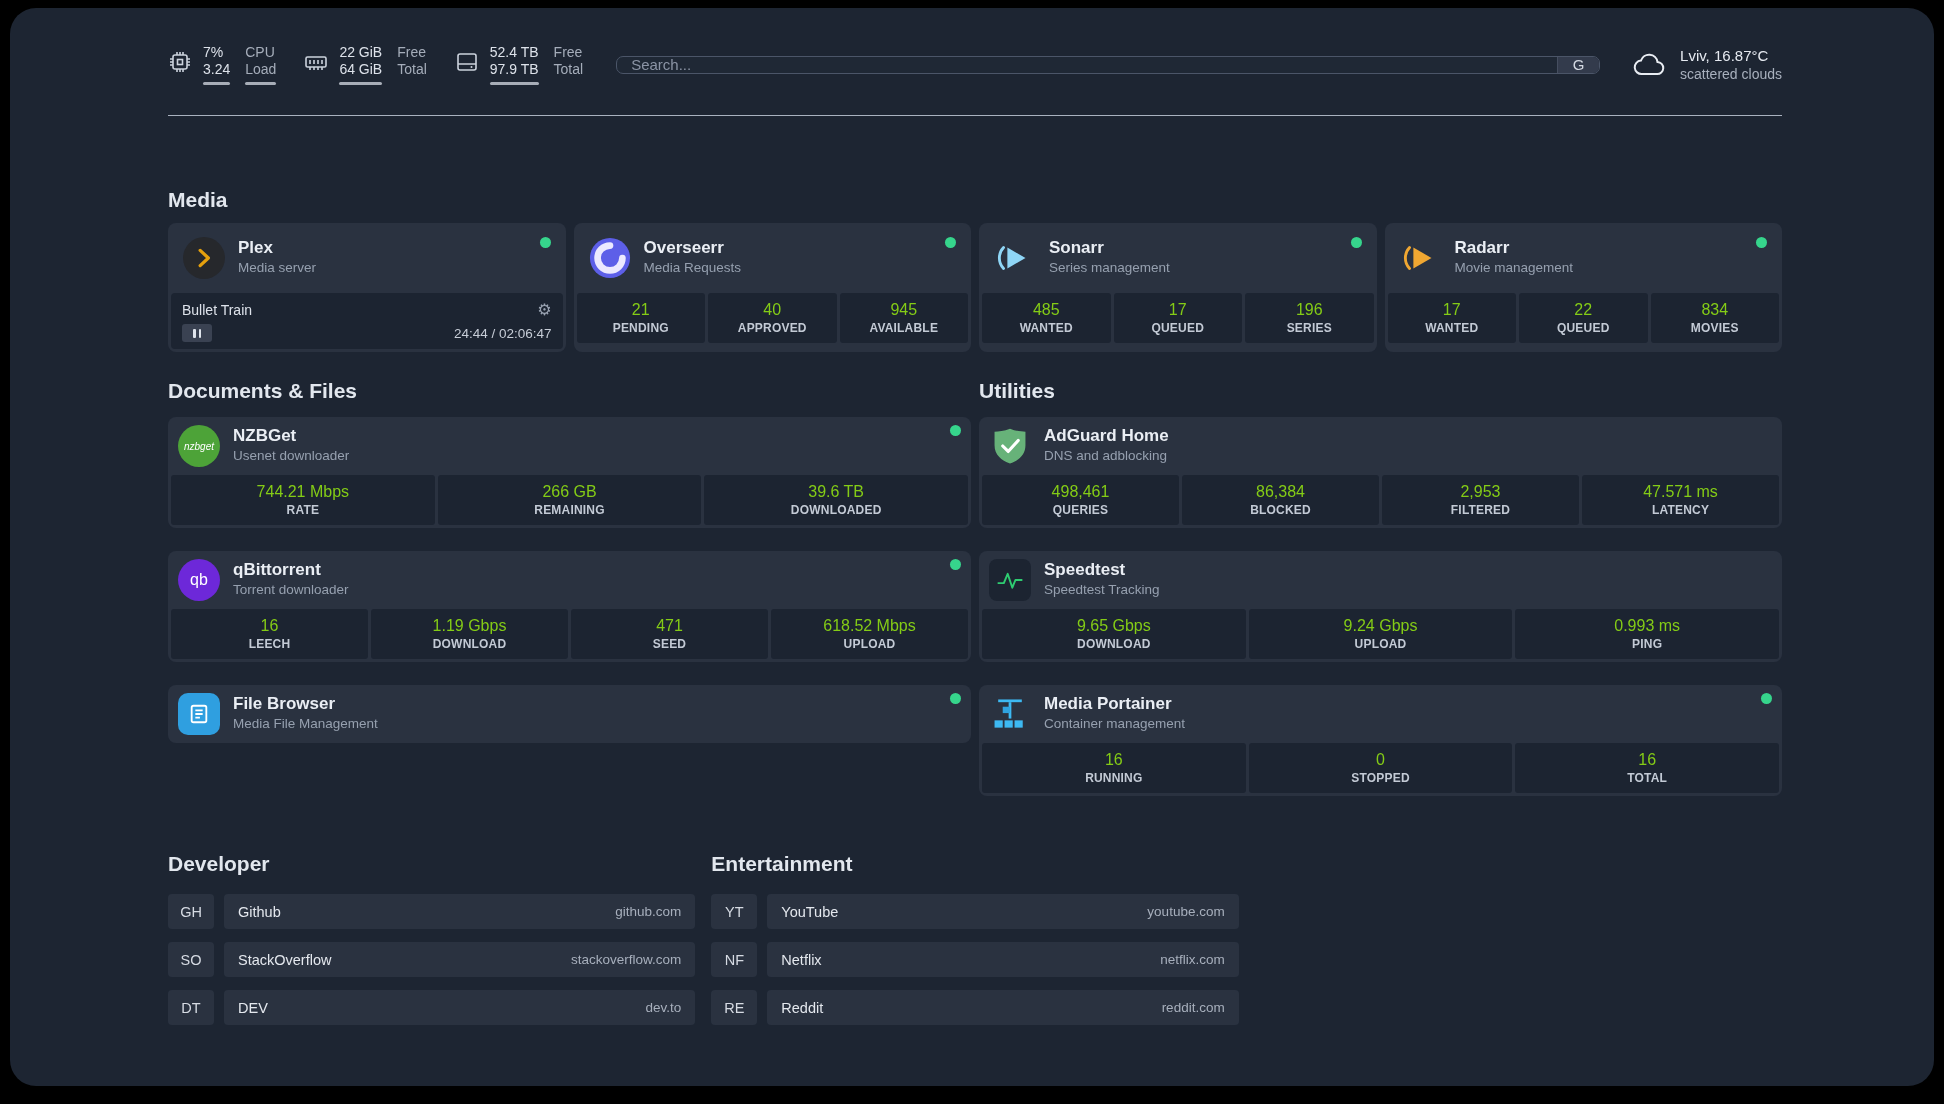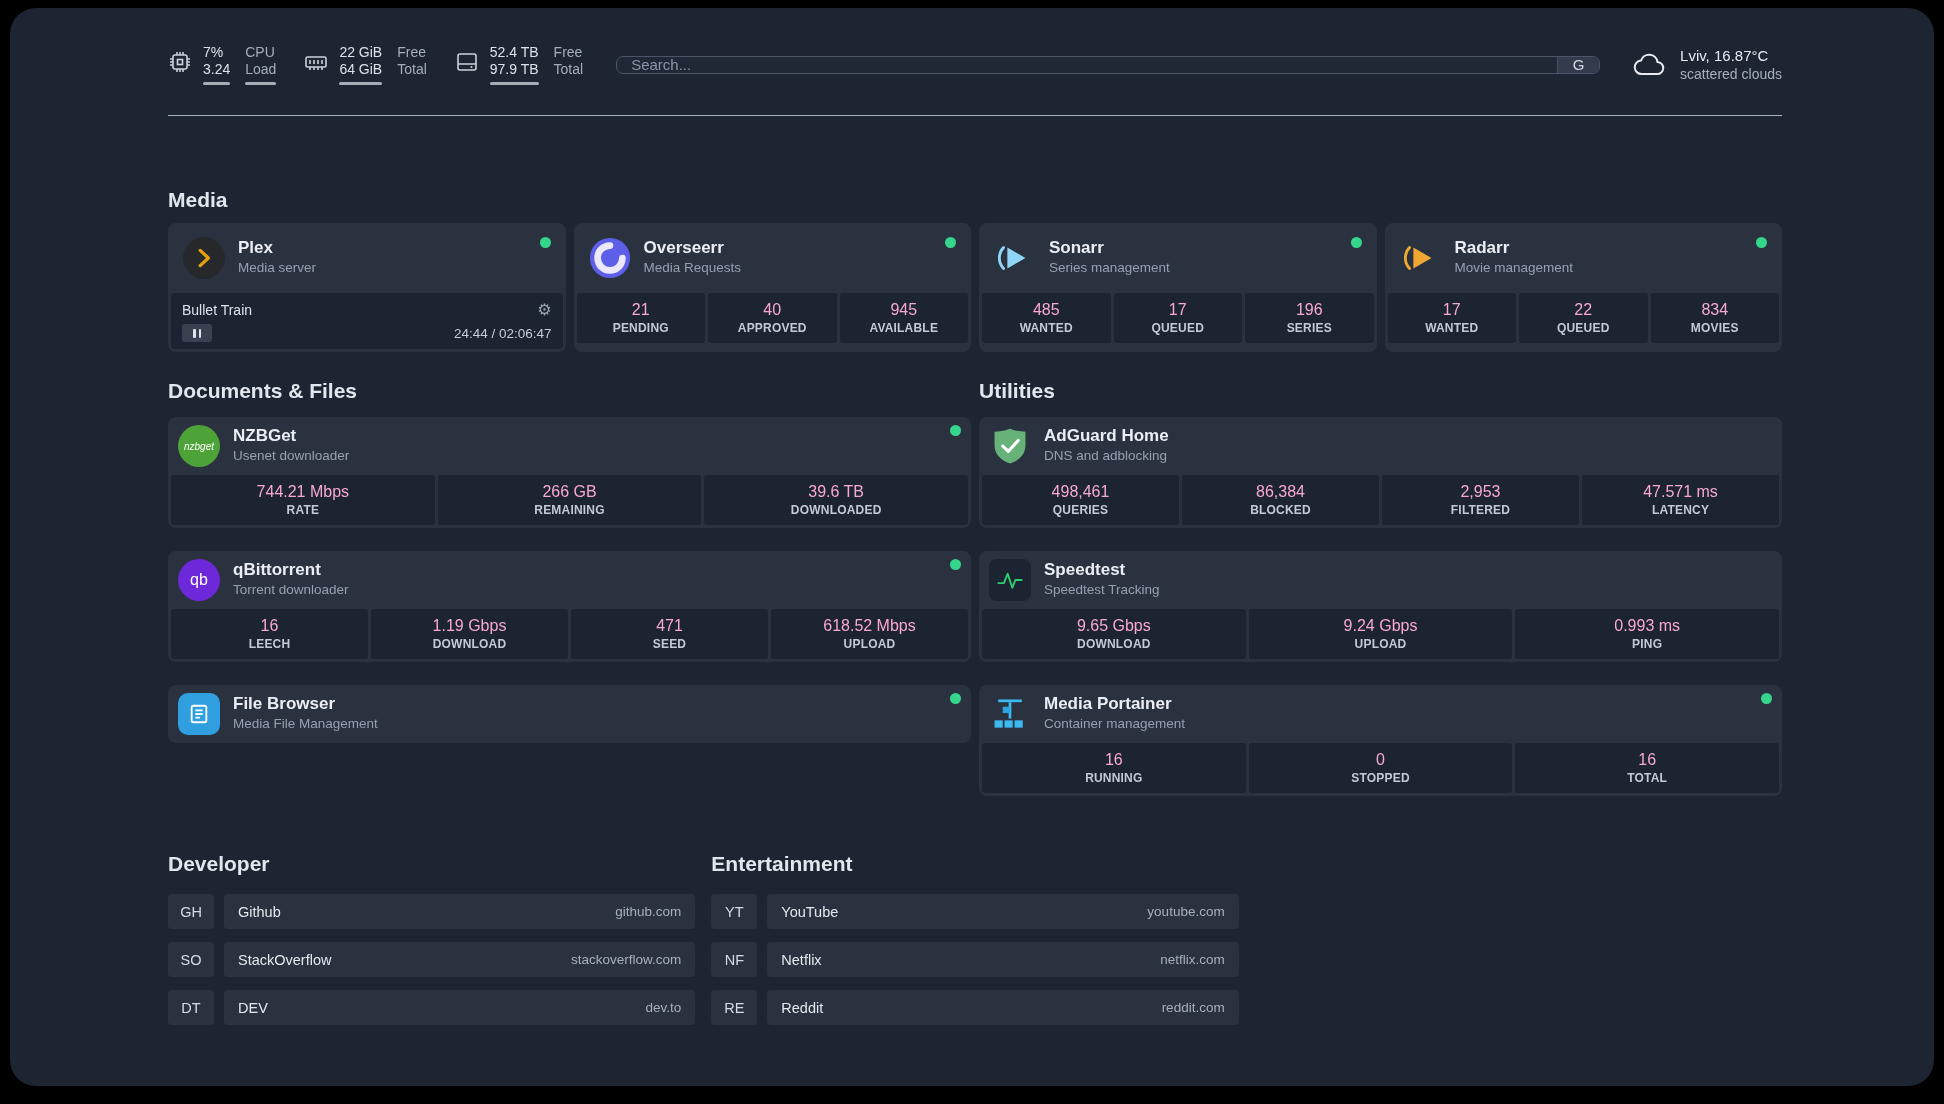--- a/index.html
+++ b/index.html
@@ -45,21 +45,21 @@
   .card-header { display:flex; align-items:flex-start; gap:13px; padding:14px 15px; }
   .compact .card-header { padding:8px 10px; }
   .app-icon { width:42px; height:42px; flex:none; display:flex; align-items:center; justify-content:center; }
   .card-meta { display:flex; flex-direction:column; }
   .card-title { font-size:17px; font-weight:600; color:#eaeef4; line-height:22px; }
   .card-sub { font-size:13.5px; color:#96a0af; line-height:17px; }
   .dot { width:11px; height:11px; border-radius:50%; background:#36d58c; margin-left:auto; flex:none; }
 
   .stats { display:flex; gap:3px; padding:0 3px 3px; }
   .stat { flex:1; background:#1c2431; border-radius:3px; text-align:center; padding:7px 4px 8px; }
-  .stat-value { font-size:16px; color:#f9a8d4; line-height:19px; }
+  .stat-value { font-size:16px; color:#84cc16; line-height:19px; }
   .stat-label { font-size:12px; font-weight:700; color:#c3cad5; margin-top:2px; letter-spacing:.2px; }
 
   
   .player { margin:0 3px 3px; background:#1c2431; border-radius:4px; padding:7px 11px; }
   .player-row1 { display:flex; align-items:center; }
   .player-track { font-size:14px; color:#dde2ea; }
   .gear { margin-left:auto; color:#99a2b1; font-size:16px; cursor:pointer; }
   .player-row2 { display:flex; align-items:center; margin-top:5px; }
   .pause-chip { width:30px; height:18px; background:#3a4252; border-radius:3px; display:flex;
                 align-items:center; justify-content:center; gap:3px; cursor:pointer; }

